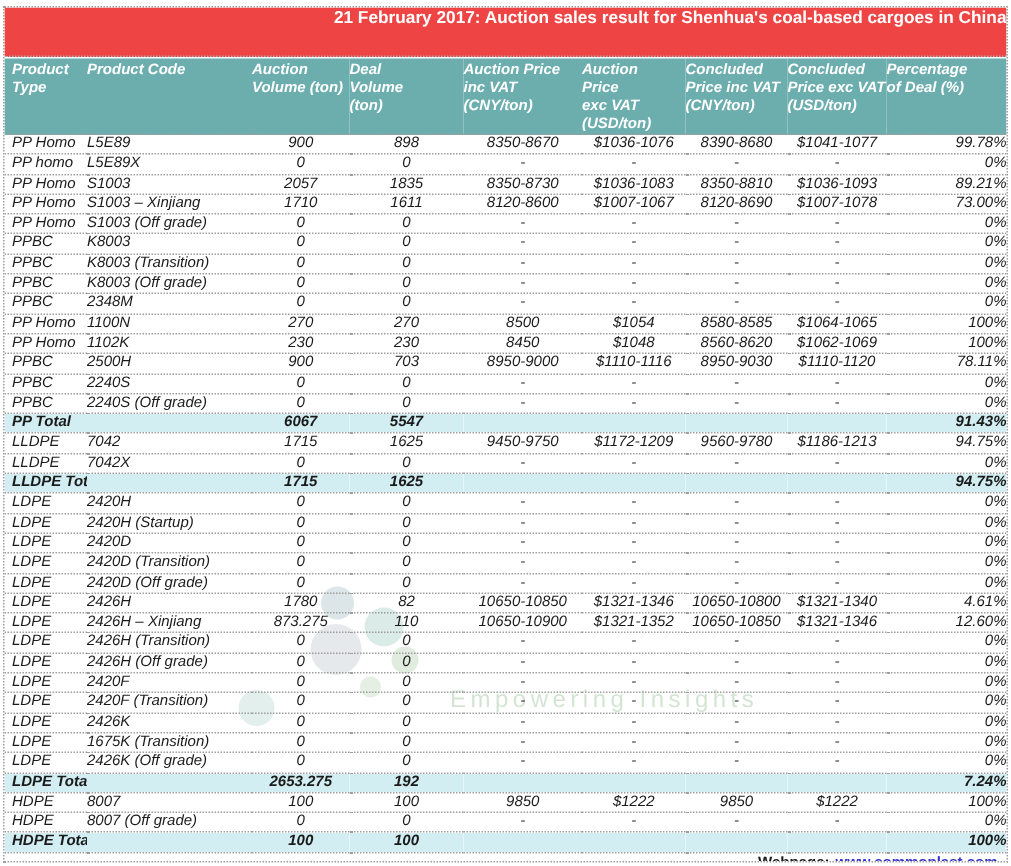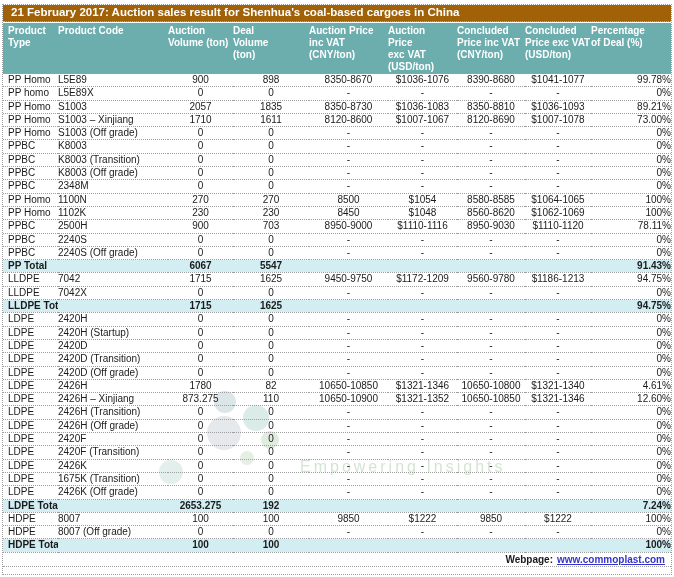--- a/index.html
+++ b/index.html
@@ -13,39 +13,41 @@
   .page { position: absolute; inset: 0; background: #fff; }
 
   .frame {
     position: absolute; left: 2px; top: 4px;
     width: 670px; height: 571px;
     border: 1px dotted #9e9e9e;
     overflow: hidden;
   }
 
   .title-bar {
-    height: 17px;
-    background: #a16207;
+    height: 33px;
+    background: #ef4444;
     color: #ffffff;
     font-size: 11.5px;
     font-weight: bold;
     line-height: 15px;
     padding-left: 8px;
     border-bottom: 1px dotted #aeaeae;
     margin-bottom: 1px;
     position: relative; z-index: 2;
     white-space: nowrap;
+    text-align: right;
   }
 
   table.data-table {
     width: 668px;
     table-layout: fixed;
     border-collapse: collapse;
     position: relative; z-index: 2;
     background: transparent;
+    font-style: italic;
   }
   col.c1 { width: 55px; }  col.c2 { width: 110px; }
   col.c3 { width: 65px; }  col.c4 { width: 76px; }
   col.c5 { width: 79px; }  col.c6 { width: 69px; }
   col.c7 { width: 68px; }  col.c8 { width: 66px; }
   col.c9 { width: 80px; }
 
   thead th {
     background: #6CADAE;
     color: #ffffff;

